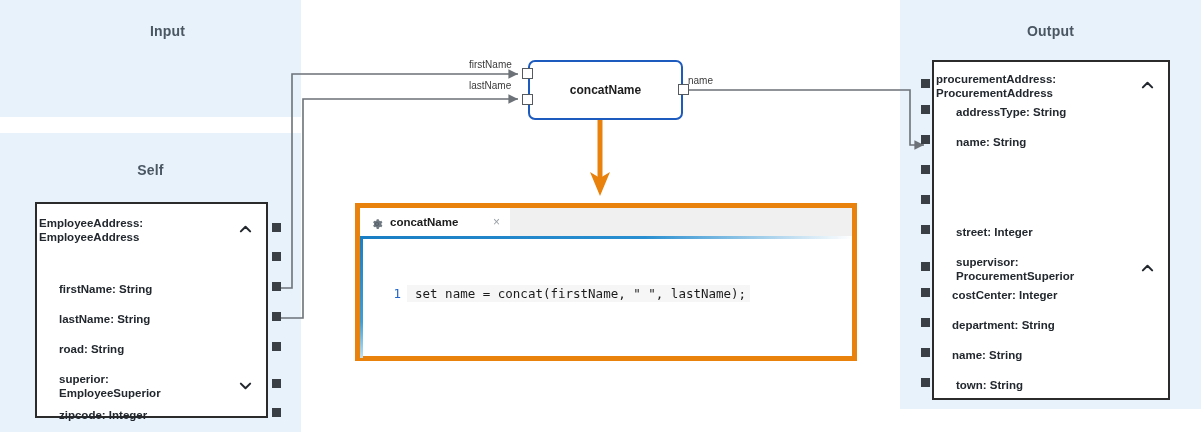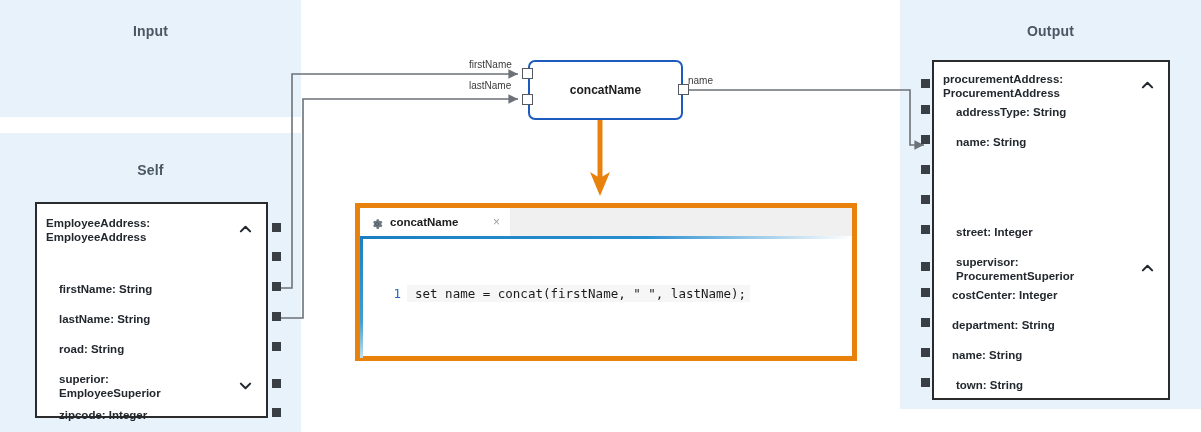--- a/index.html
+++ b/index.html
@@ -27,21 +27,21 @@
 
   .panel-title {
     position: absolute;
     width: 100%;
     text-align: center;
     font-size: 14px;
     font-weight: bold;
     color: #4a5763;
     letter-spacing: 0.2px;
   }
-  #title-input  { top: 23px; }
+  #title-input  { top: 23px; padding-left: 17px; }
   #title-self   { top: 29px; }
   #title-output { top: 23px; }
 
   
   .node-box {
     position: absolute;
     background: #ffffff;
     border: 2px solid #2b2b2b;
     box-sizing: border-box;
   }
@@ -52,21 +52,21 @@
     position: absolute;
     left: 0;
     width: 100%;
     box-sizing: border-box;
     font-size: 11.5px;
     font-weight: bold;
     color: #22282e;
     line-height: 14px;
     padding-right: 34px;
   }
-  .field.lvl0 { padding-left: 9px; }
+  .field.lvl0 { padding-left: 2px; }
   .field.lvl1 { padding-left: 22px; }
   .field.lvl2 { padding-left: 18px; }
 
   .chevron {
     position: absolute;
     right: 14px;
     top: 4px;
     width: 13px;
     height: 13px;
     color: #22282e;

